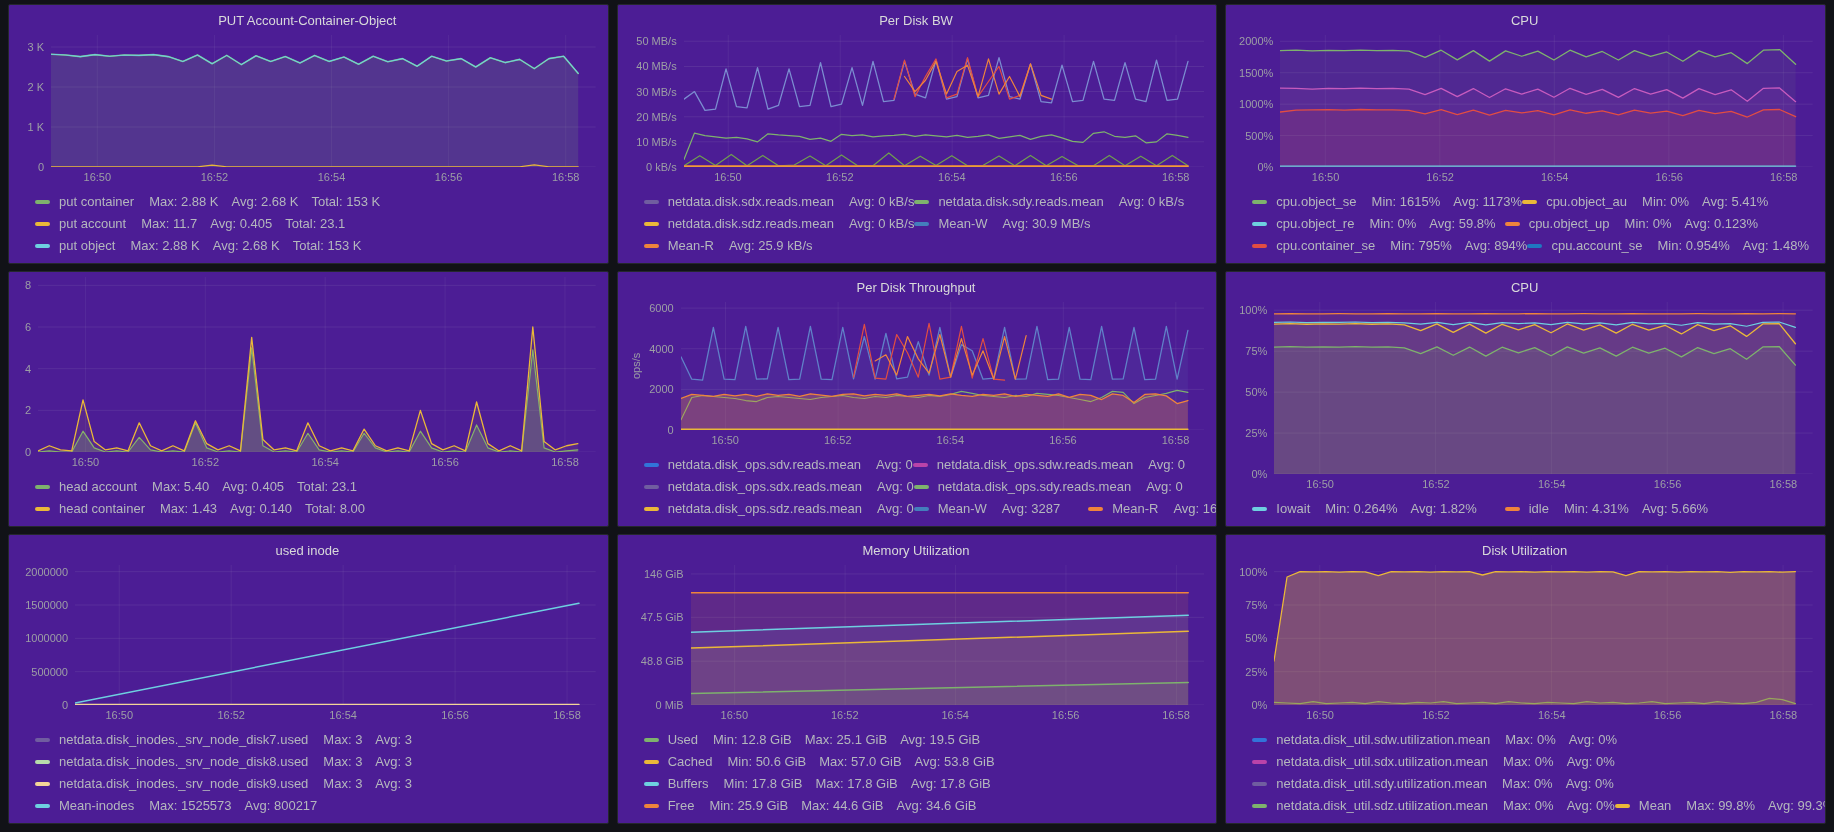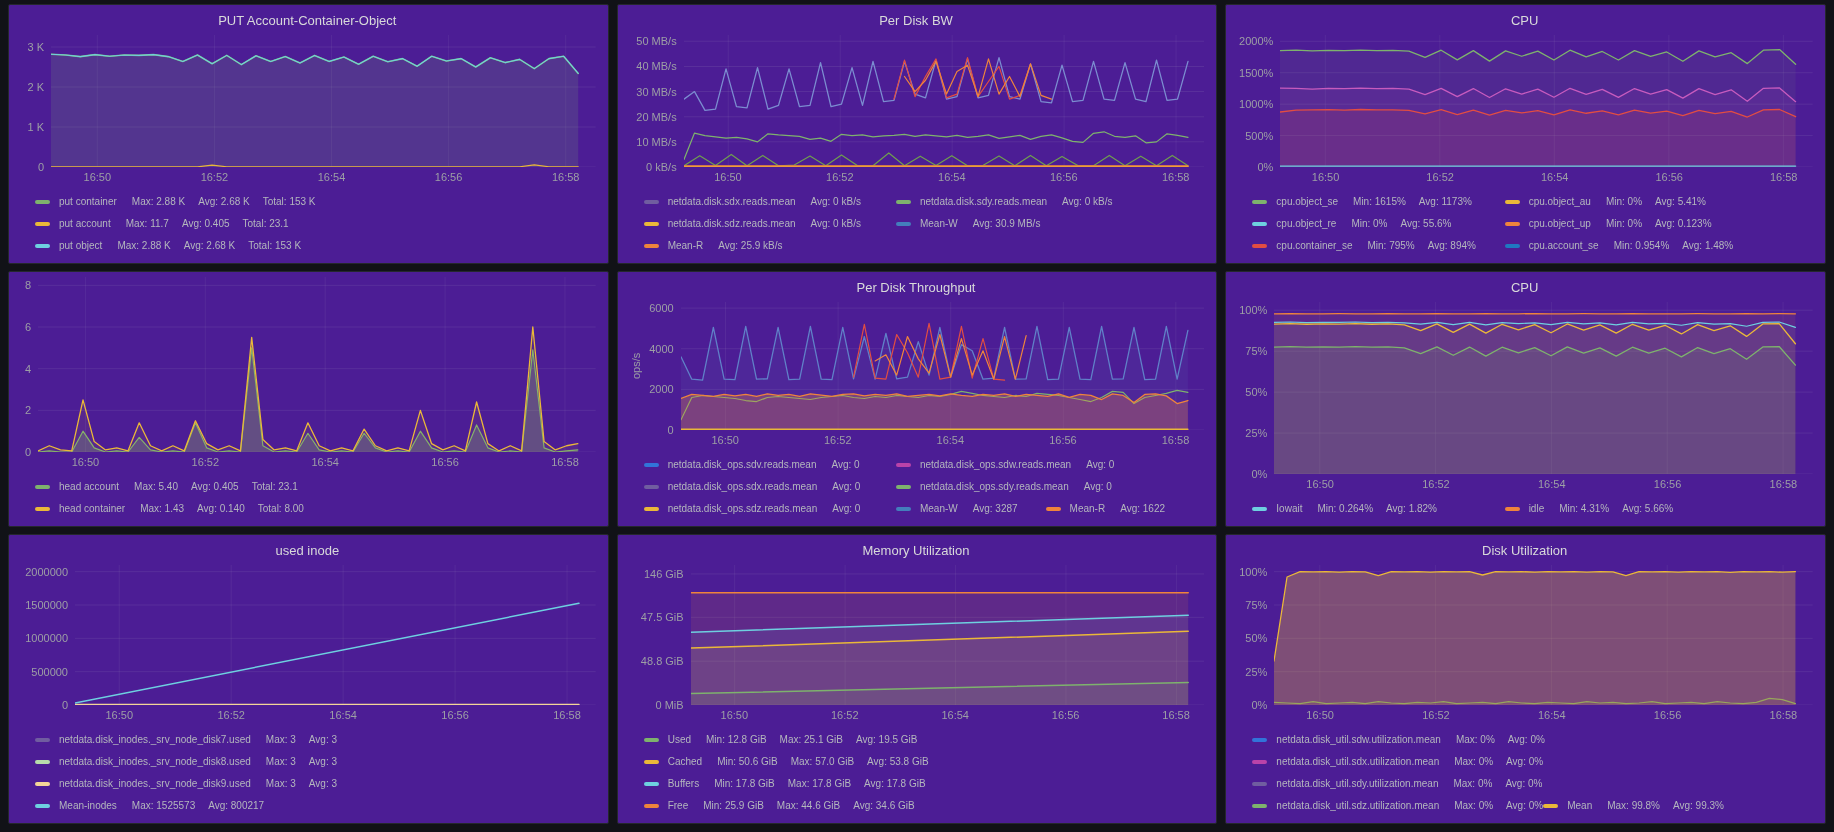--- a/index.html
+++ b/index.html
@@ -12,21 +12,21 @@
     margin:3px 0 6px 0;line-height:16px;cursor:pointer;}
   .chart-wrap{display:flex;align-items:stretch;flex:1;min-height:0;}
   .yunit{writing-mode:vertical-rl;transform:rotate(180deg);font-size:11px;color:#9d9fa5;
     display:flex;align-items:center;justify-content:center;width:15px;}
   .yaxis{position:relative;font-size:11px;color:#9d9fa5;}
   .ytick{position:absolute;right:7px;transform:translateY(-50%);white-space:nowrap;}
   .plot{position:relative;flex:1;}
   .plot svg{position:absolute;left:0;top:0;width:100%;height:100%;display:block;}
   .xaxis{position:relative;height:16px;font-size:11px;color:#9d9fa5;margin-top:3px;}
   .xtick{position:absolute;transform:translateX(-50%);top:1px;white-space:nowrap;}
-  .legend{margin-top:5px;padding-left:16px;font-size:10px;color:#b4b7bd;}
+  .legend{margin-top:5px;padding-left:16px;font-size:13px;color:#b4b7bd;}
   .l-row{display:flex;line-height:22px;align-items:center;}
   .l-item{display:flex;align-items:center;white-space:nowrap;margin-right:28px;cursor:pointer;}
   .l-item.half{flex:0 0 45%;margin-right:0;}
   .sw{display:inline-block;width:15px;height:4px;border-radius:2px;margin-right:9px;flex:0 0 15px;}
   .lbl{margin-right:2px;}
   .stat{margin-left:13px;}
 </style>
 </head>
 <body>
 
@@ -222,21 +222,21 @@
             <span class="lbl">cpu.object_au</span>
             <span class="stat">Min: 0%</span>
             <span class="stat">Avg: 5.41%</span>
           </span>
         </div>
         <div class="l-row">
           <span class="l-item half">
             <i class="sw" style="background: rgb(110, 208, 224);"></i>
             <span class="lbl">cpu.object_re</span>
             <span class="stat">Min: 0%</span>
-            <span class="stat">Avg: 55.6%</span>
+            <span class="stat">Avg: 59.8%</span>
           </span>
           <span class="l-item">
             <i class="sw" style="background: rgb(239, 132, 60);"></i>
             <span class="lbl">cpu.object_up</span>
             <span class="stat">Min: 0%</span>
             <span class="stat">Avg: 0.123%</span>
           </span>
         </div>
         <div class="l-row">
           <span class="l-item half">

